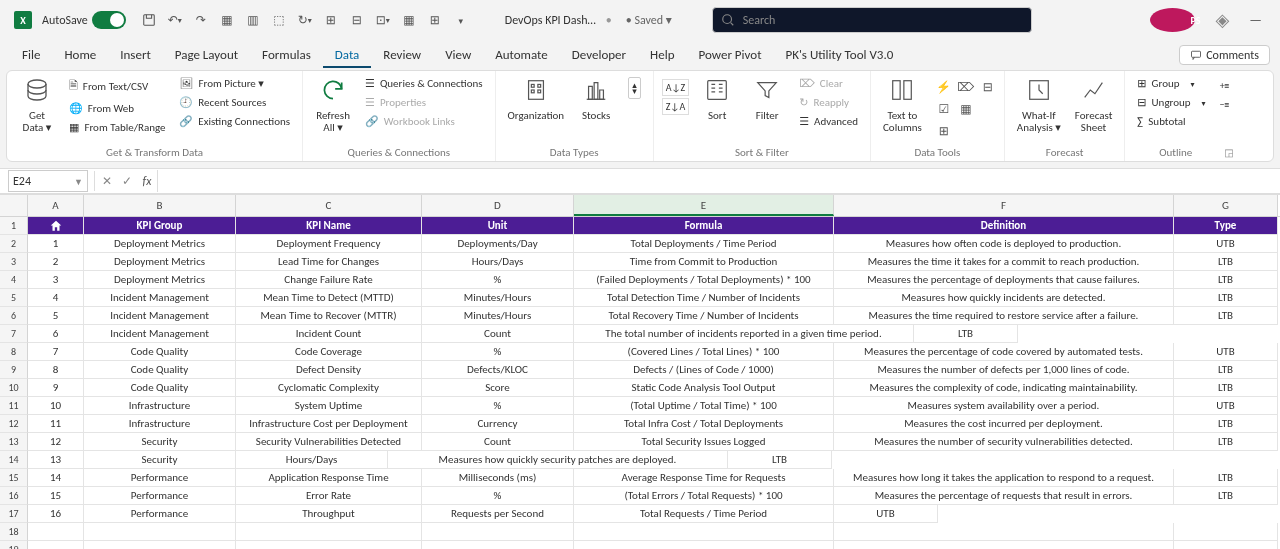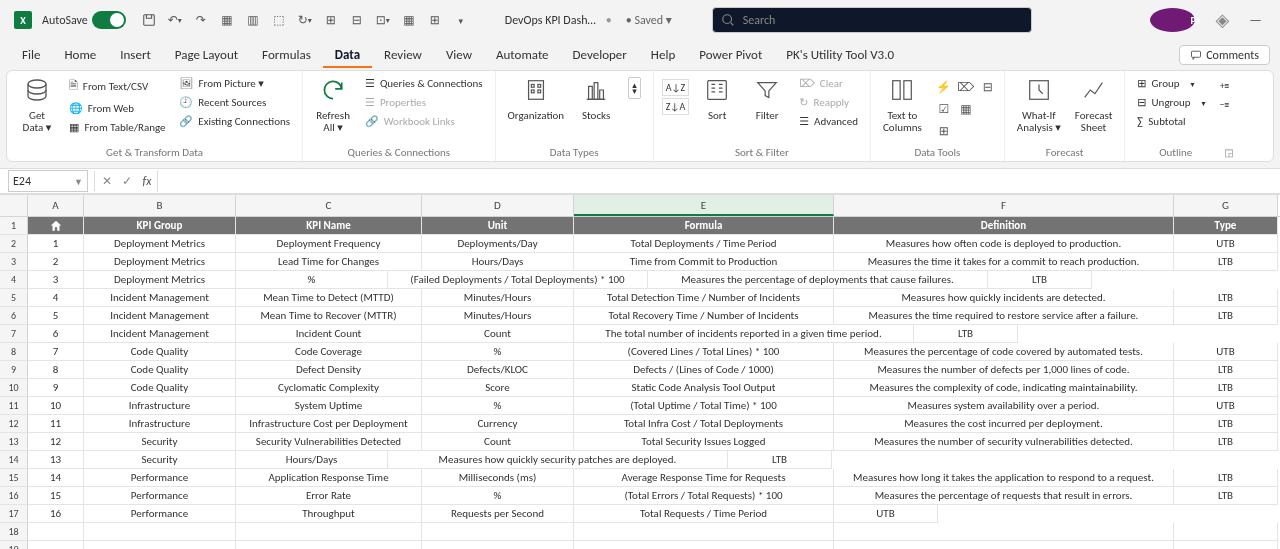--- a/index.html
+++ b/index.html
@@ -87,21 +87,21 @@
     .title-right {
       margin-left: auto;
       display: flex;
       align-items: center;
       gap: 20px;
       margin-right: 8px;
     }
     .avatar {
       width: 24px; height: 24px;
       border-radius: 50%;
-      background: #701a75;
+      background: #be185d;
       color: #fff;
       display: flex;
       align-items: center;
       justify-content: center;
       font-size: 10px;
       font-weight: bold;
       padding-left: 45px;
     }
     .diamond {
       font-size: 18px;
@@ -117,23 +117,23 @@
       background: #f3f3f3;
       border-bottom: 0;
     }
     .menutab {
       padding: 4px 12px;
       font-size: 13px;
       color: #333;
       cursor: pointer;
     }
     .menutab.active {
-      border-bottom: 2px solid #f97316;
-      color: #0f172a;
-      font-weight: 700;
+      border-bottom: 2px solid #0c4a6e;
+      color: #0369a1;
+      font-weight: 400;
     }
     .comments-btn {
       margin-left: auto;
       border: 1px solid #ccc;
       border-radius: 4px;
       padding: 2px 10px;
       display: flex;
       align-items: center;
       gap: 4px;
       font-size: 12px;
@@ -300,21 +300,21 @@
       border-right: 1px solid #e4e4e4;
       border-bottom: 1px solid #e4e4e4;
       padding: 0 4px;
       font-size: 11px;
       line-height: 18px;
       text-align: center;
       overflow: hidden;
       white-space: nowrap;
     }
     .row.header-row .cell {
-      background: #737373;
+      background: #4c1d95;
       color: #fff;
       font-weight: bold;
     }
     .row.header-row .cell:first-child {
       display: flex;
       align-items: center;
       justify-content: center;
     }
     .cell.col-A { width: 56px; }
     .cell.col-B { width: 152px; }
@@ -708,20 +708,21 @@
           <div class="cell col-B">Deployment Metrics</div>
           <div class="cell col-C">Lead Time for Changes</div>
           <div class="cell col-D">Hours/Days</div>
           <div class="cell col-E">Time from Commit to Production</div>
           <div class="cell col-F">Measures the time it takes for a commit to reach production.</div>
           <div class="cell col-G">LTB</div>
         </div>
         <div class="row">
           <div class="cell col-A">3</div>
           <div class="cell col-B">Deployment Metrics</div>
+          <div class="cell col-C">Change Failure Rate</div>
           <div class="cell col-D">%</div>
           <div class="cell col-E">(Failed Deployments / Total Deployments) * 100</div>
           <div class="cell col-F">Measures the percentage of deployments that cause failures.</div>
           <div class="cell col-G">LTB</div>
         </div>
         <div class="row">
           <div class="cell col-A">4</div>
           <div class="cell col-B">Incident Management</div>
           <div class="cell col-C">Mean Time to Detect (MTTD)</div>
           <div class="cell col-D">Minutes/Hours</div>

